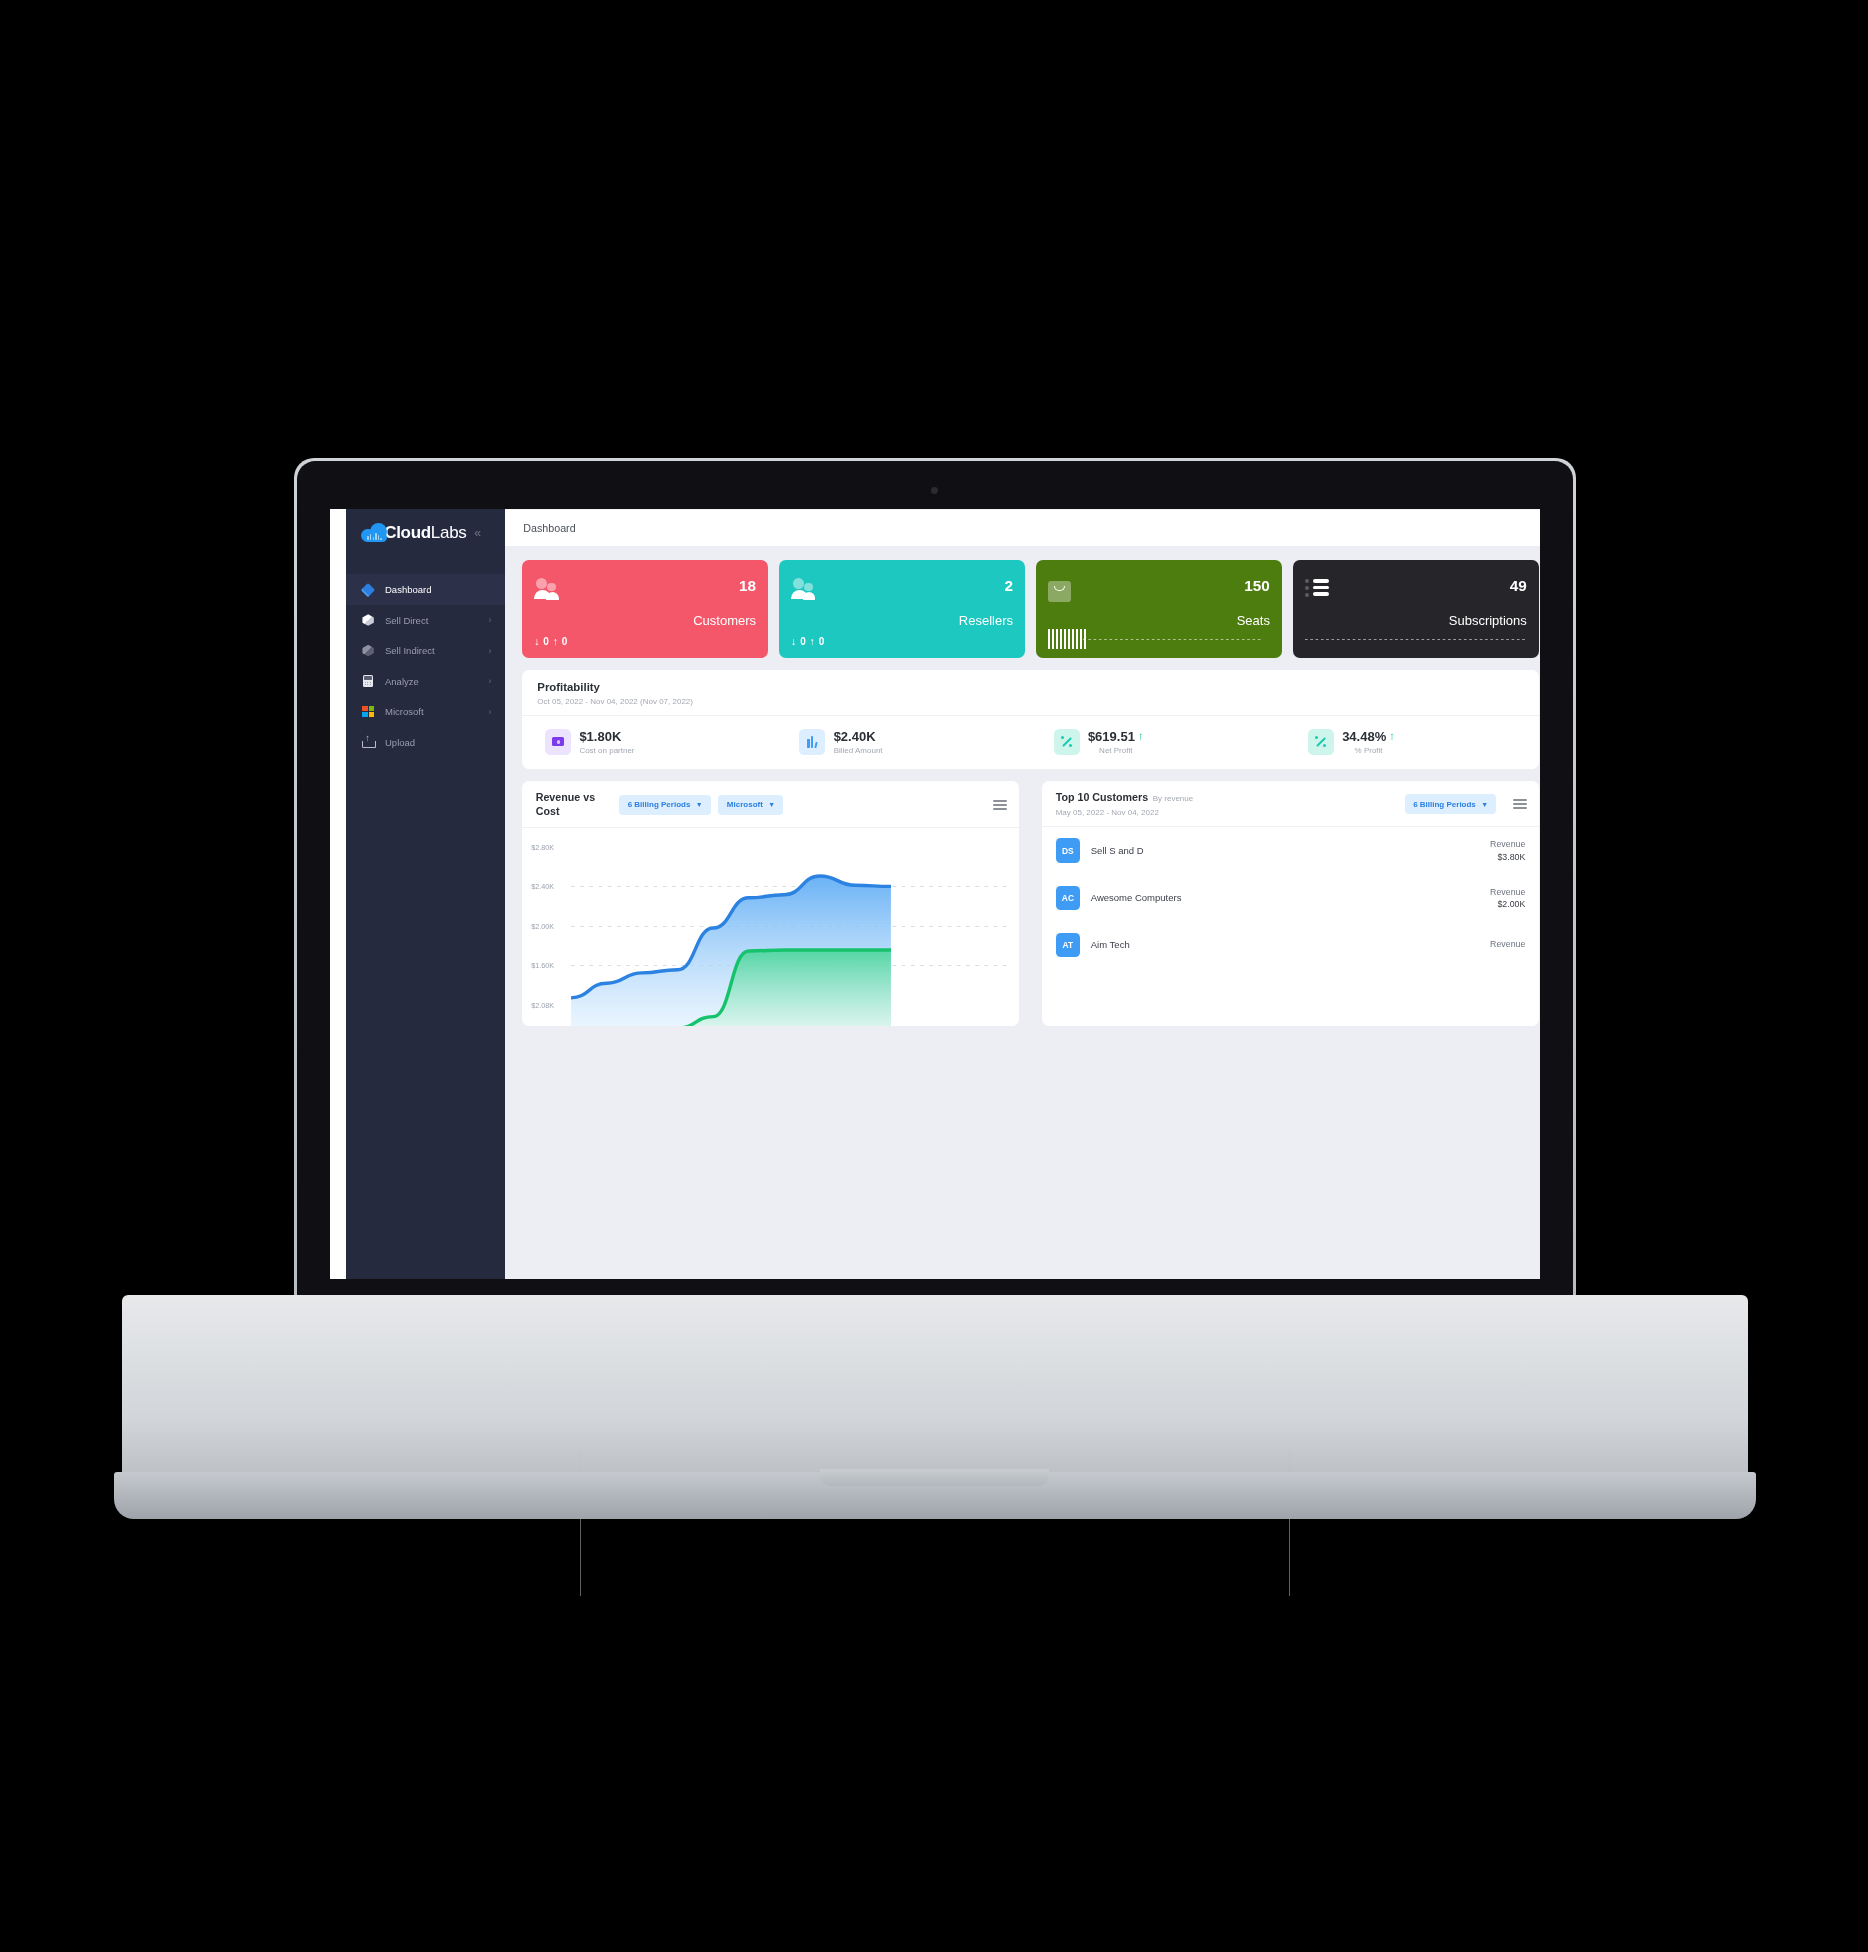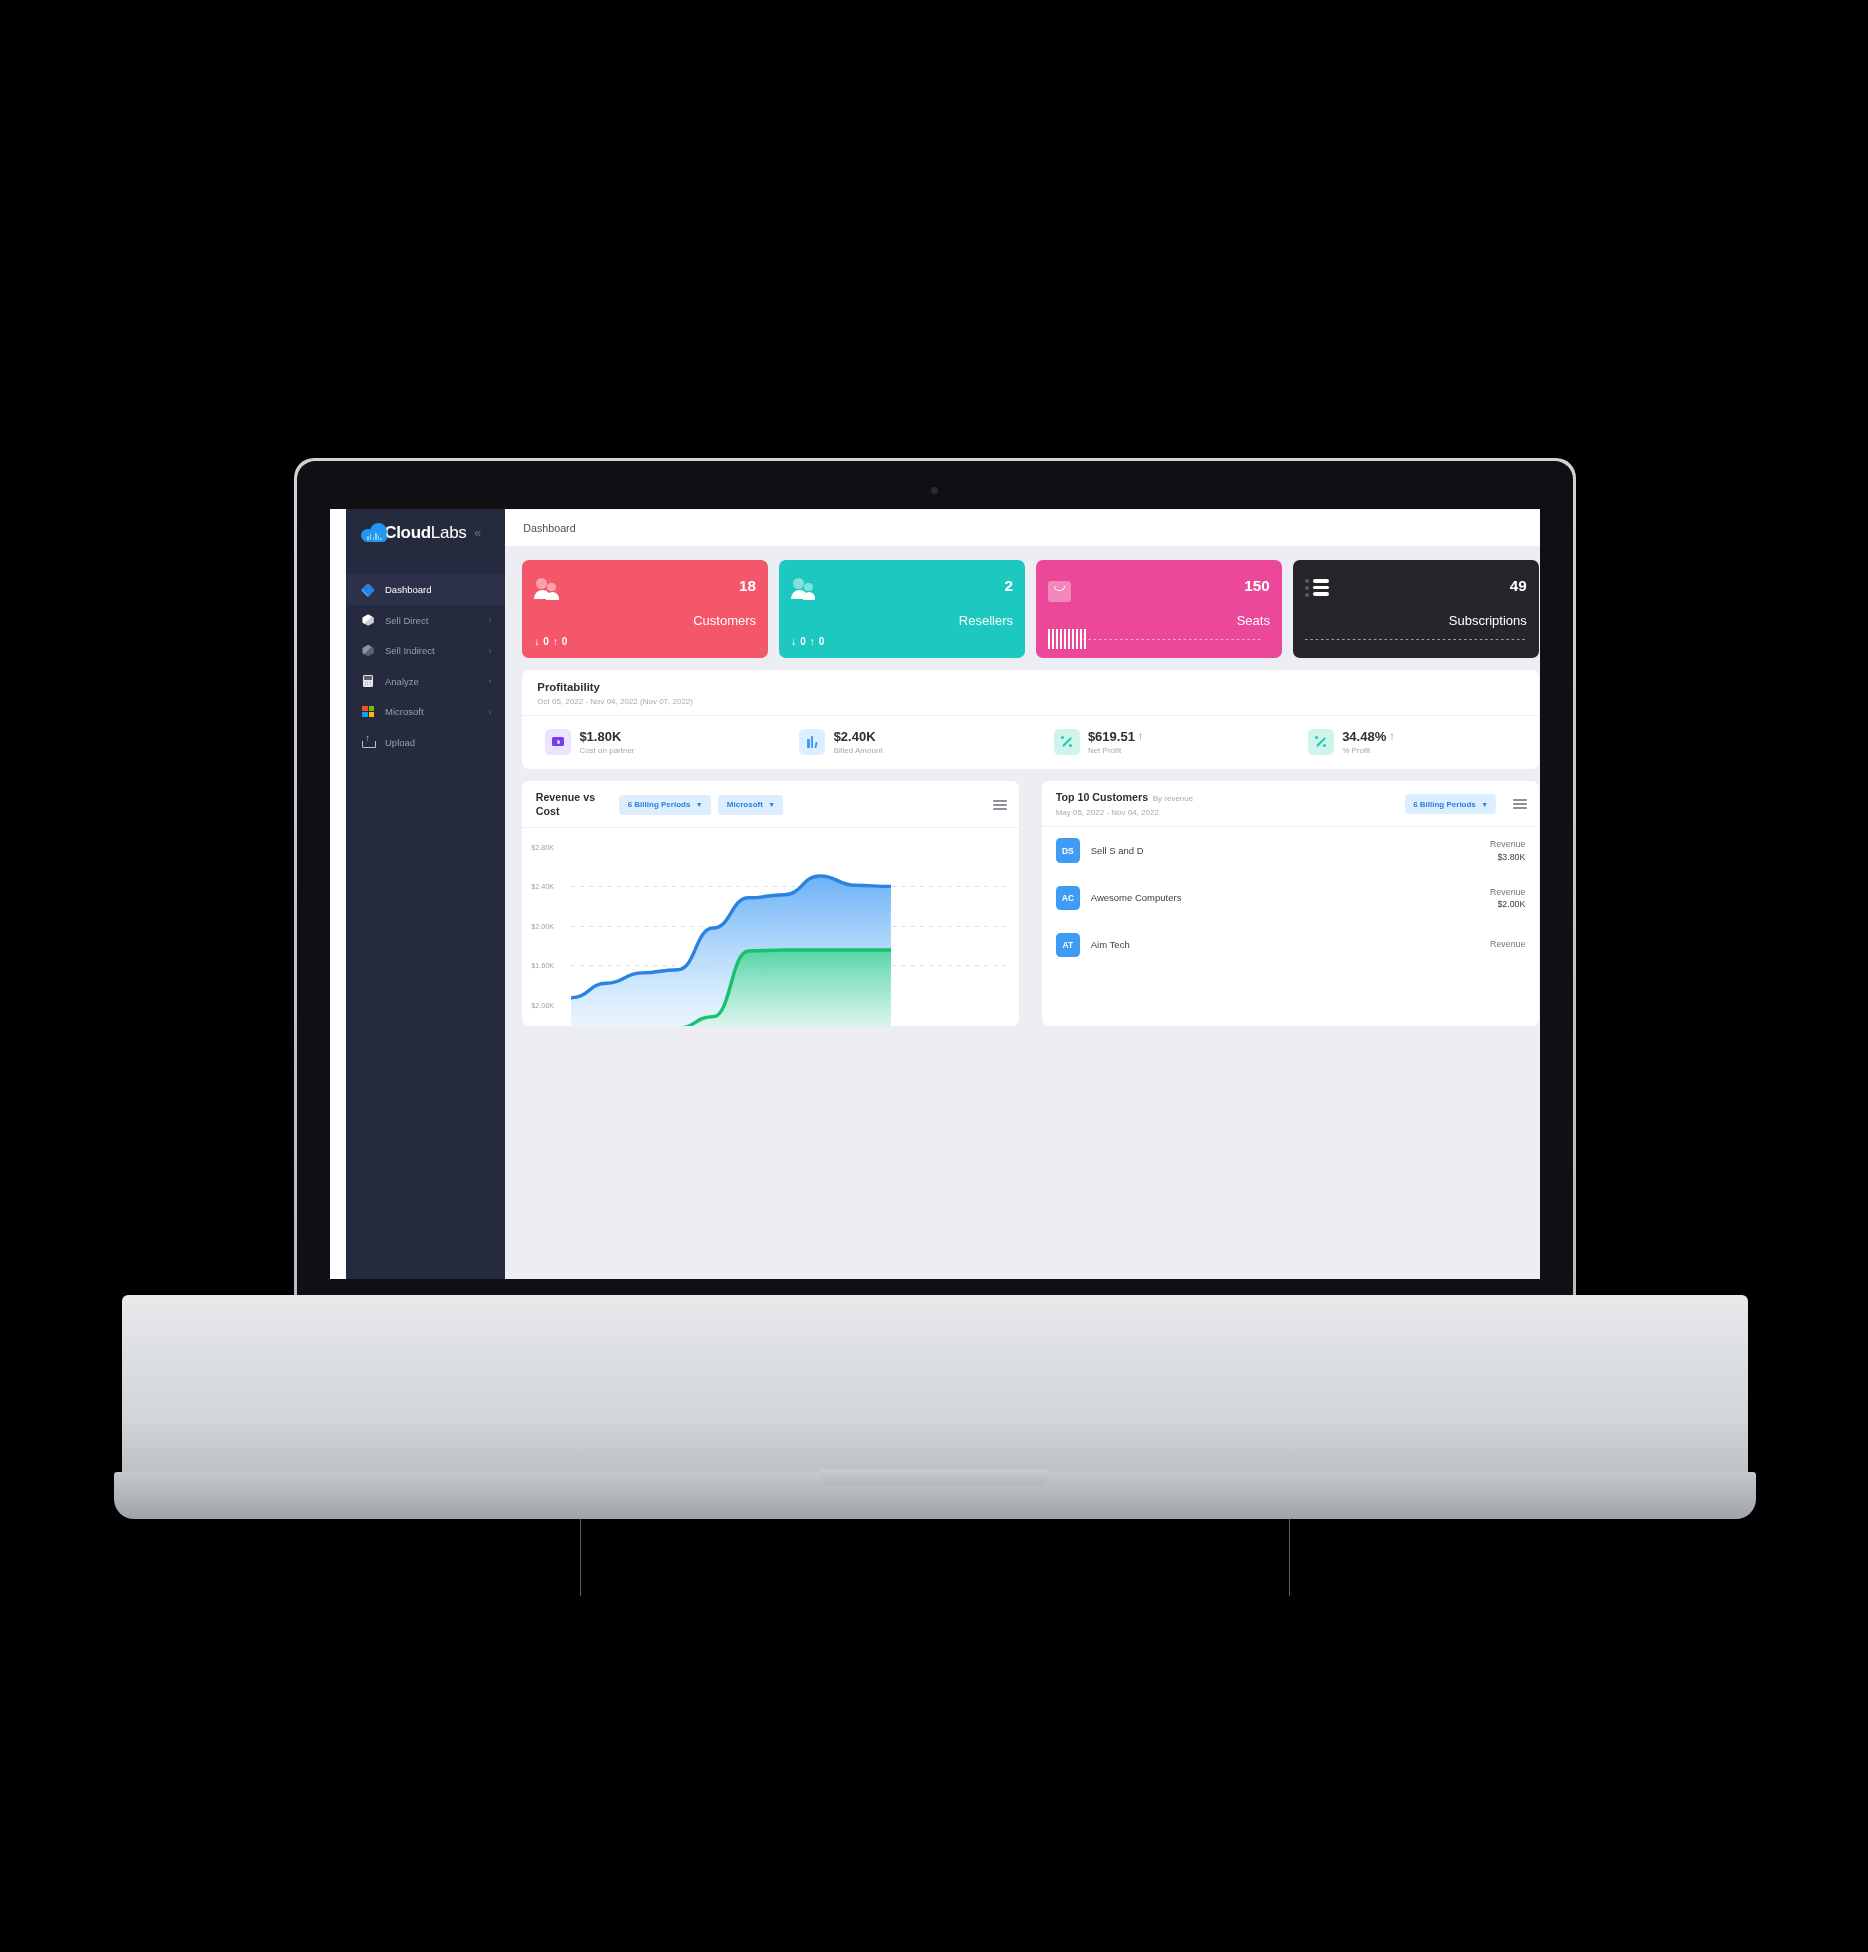--- a/index.html
+++ b/index.html
@@ -174,21 +174,21 @@
   .list-ico .row { position:absolute; height:3.8px; border-radius:2.3px; background:#fff; left:8.4px; right:0;}
   .list-ico .dot { position:absolute; width:3.8px;height:3.8px;border-radius:50%;background:#5c5c5c;left:0;}
 
   
   #profitability {
     margin-top:12.2px; background:#fff; border-radius:6.9px; overflow:hidden;
   }
   #prof-head { padding:10.7px 15.3px 9.2px 15.3px; border-bottom:0.8px solid #eef0f4; }
   #prof-title { font-size:11.4px; font-weight:700; color:#2b2f36; }
   #prof-sub { font-size:8px; color:#a3a8b3; margin-top:4.6px; }
-  #prof-body { display:flex; padding:12.2px 0 13.7px 0; }
+  #prof-body { display:flex; padding:12.2px 0 13.7px 0;text-align:center; }
   .prof-item { flex:1; display:flex; align-items:center; gap:8.4px; padding-left:23px; }
   .prof-icon { width:26px;height:26px;border-radius:5.3px; display:flex; align-items:center; justify-content:center;}
   .prof-val { font-size:13px; font-weight:700; color:#2b2f36; display:flex; align-items:center; gap:3.1px;}
   .prof-val .up { color:#21c498; font-size:11.4px; font-weight:700; }
   .prof-cap { font-size:8px; color:#a3a8b3; margin-top:2.3px; }
   .ic-money { width:12.2px;height:8.4px;border-radius:1.5px;background:#7c3aed;position:relative;}
   .ic-money:after{content:"";position:absolute;left:4.6px;top:2.3px;width:3.8px;height:3.8px;border-radius:50%;background:#d9c8ff;}
   .ic-bars { display:flex; gap:1.5px; align-items:flex-end; height:12.2px;}
   .ic-bars i{display:block;width:2.3px;background:#3e9cf5;border-radius:0.8px;}
   .ic-pct { width:13px;height:13px;position:relative;}
@@ -369,21 +369,21 @@
                 </span>
               </div>
               <div class="stat-delta">
                 <span class="arr">↓</span>
                 <span>0</span>
                 <span class="arr">↑</span>
                 <span>0</span>
               </div>
             </div>
 
-            <div class="stat-card" style="background:#ec4899">
+            <div class="stat-card" style="background:#4d7c0f">
               <div class="stat-top">
                 <span class="bag-ico">
                   <span class="bag"></span>
                     <span class="smile"></span>
                 </span>
                 <span class="stat-right">
                   <div class="stat-num">150</div>
                   <div class="stat-label">Seats</div>
                 </span>
               </div>

